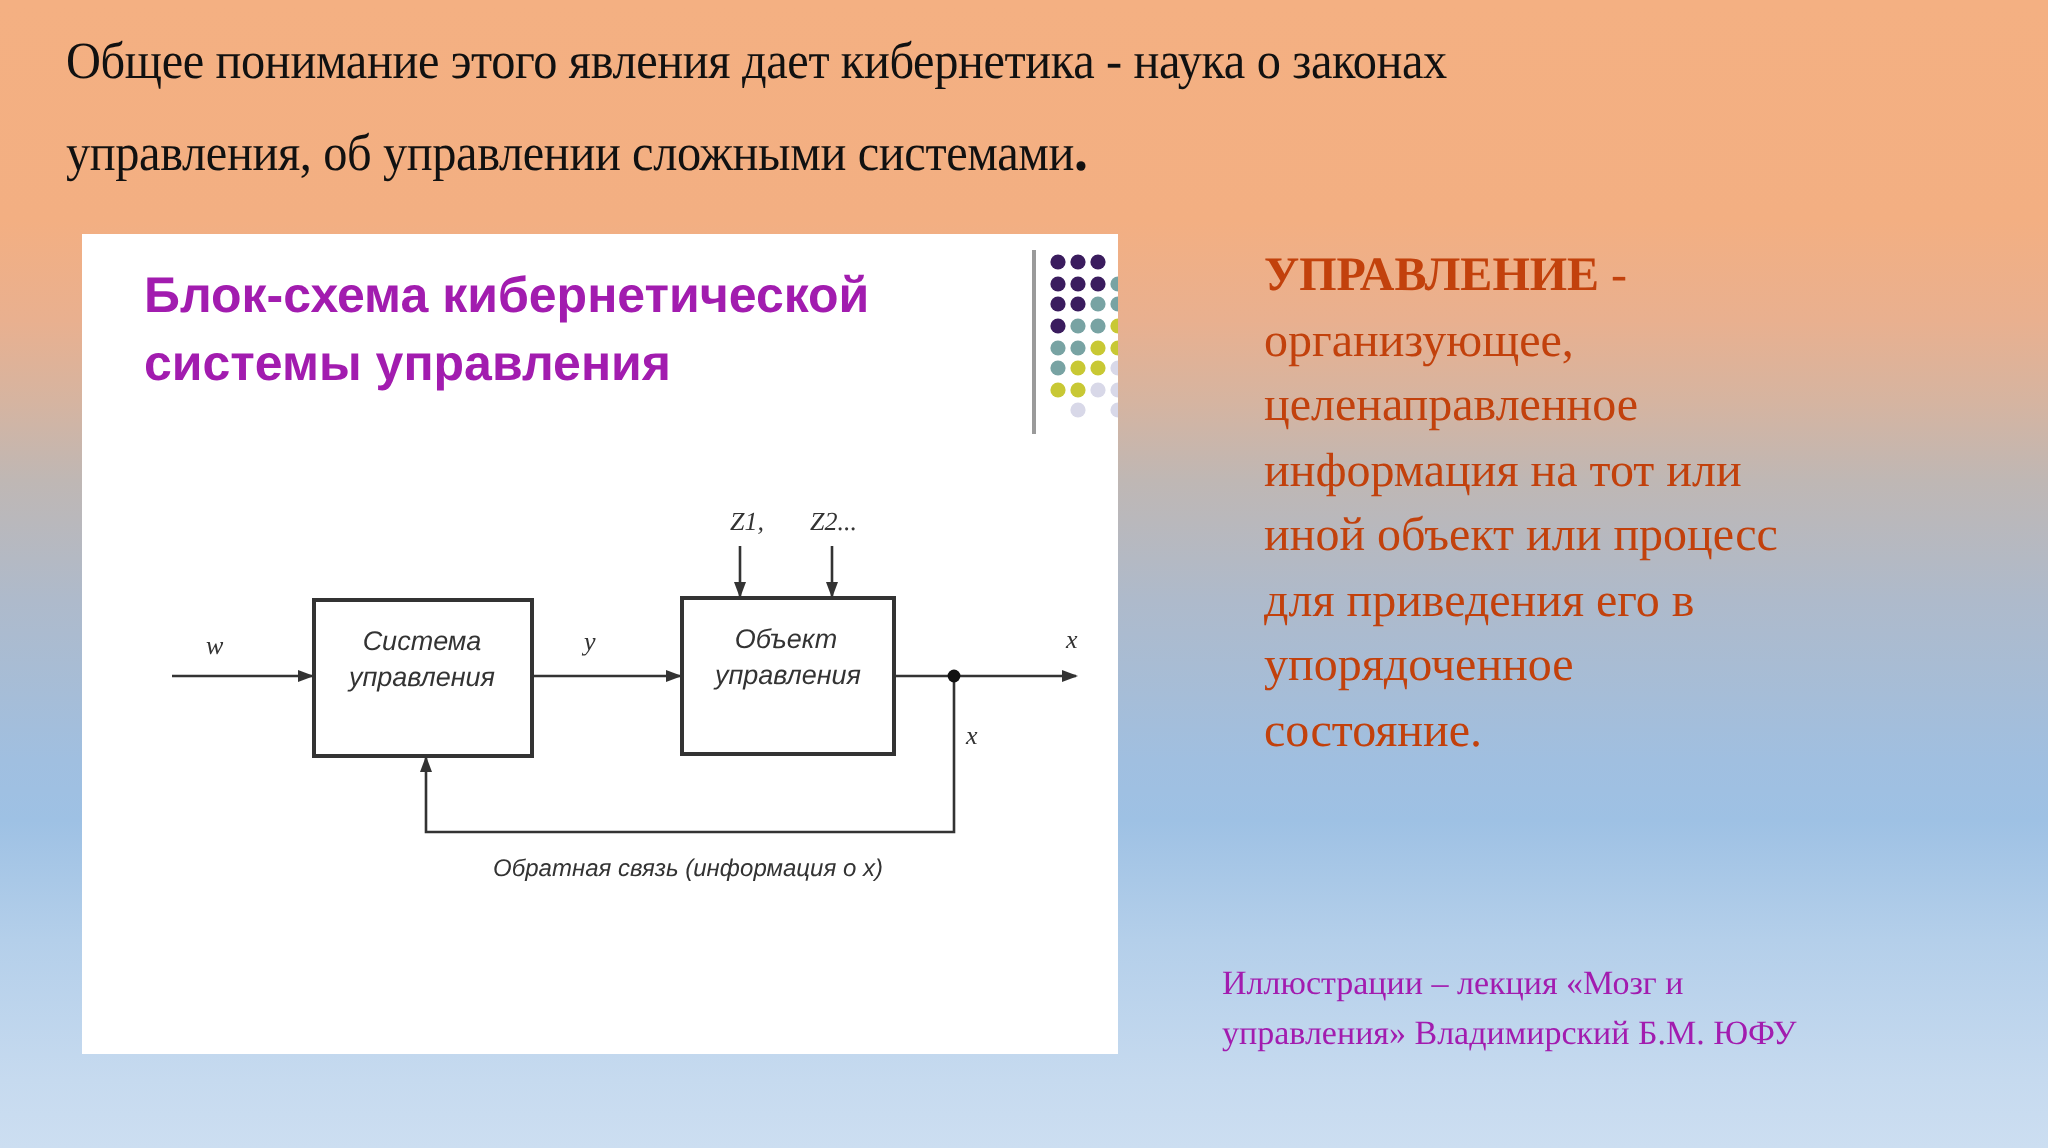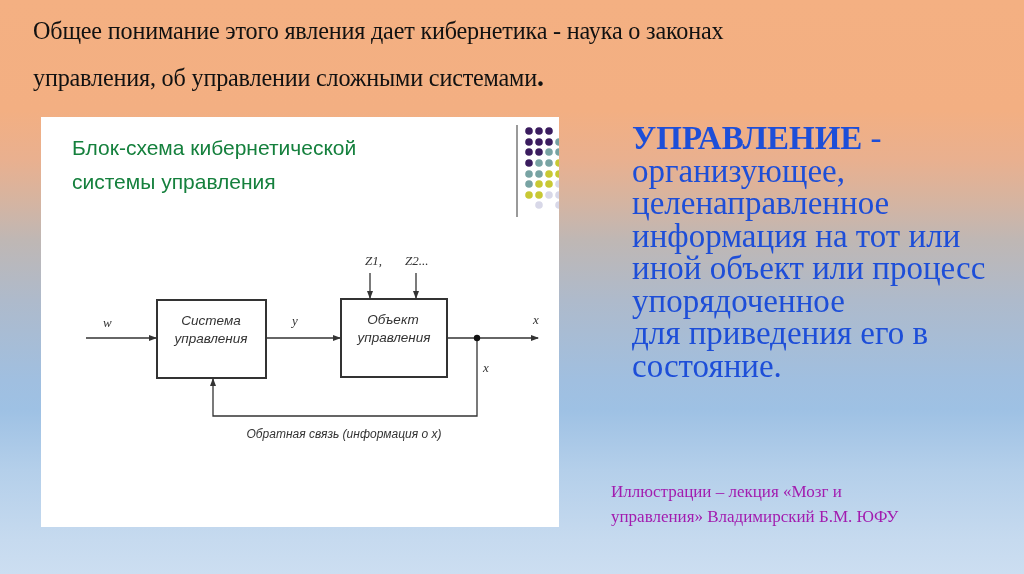--- a/index.html
+++ b/index.html
@@ -19,33 +19,33 @@
     transform: scaleX(0.93); transform-origin: left top;
     letter-spacing: -0.2px;
   }
   .heading .dot { font-weight: bold; font-size: 30px; }
   .figure {
     position: absolute; left: 41px; top: 117px; width: 518px; height: 410px;
     background: #FFFFFF; overflow: hidden;
   }
   .fig-title {
     position: absolute; left: 31px; top: 14px;
-    font-family: "Liberation Sans", sans-serif; font-weight: normal;
-    font-size: 21px; line-height: 34px; color: #15803d;
+    font-family: "Liberation Sans", sans-serif; font-weight: bold;
+    font-size: 25px; line-height: 34px; color: #a21caf;
     white-space: nowrap;
   }
   .fig-divider {
     position: absolute; left: 475px; top: 8px; width: 2px; height: 92px;
     background: #9A9A9A;
   }
   .dots { position: absolute; left: 0; top: 0; width: 518px; height: 120px; }
   .definition {
     position: absolute; left: 632px; top: 122px; width: 380px;
-    font-family: "Liberation Serif", serif; font-size: 33px; line-height: 32.5px;
-    color: #1d4ed8;
+    font-family: "Liberation Serif", serif; font-size: 24px; line-height: 32.5px;
+    color: #c2410c;
   }
   .definition .term { font-weight: bold; }
   .credit {
     position: absolute; left: 611px; top: 479px; width: 400px;
     font-family: "Liberation Serif", serif; font-size: 17px; line-height: 25px;
     color: #a21caf;
   }
   svg text.it { font-family: "Liberation Sans", sans-serif; font-style: italic; }
   svg text.var { font-family: "Liberation Serif", serif; font-style: italic; }
 </style>
@@ -145,21 +145,21 @@
     </g>
   </svg>
 </div>
 
 <div class="definition">
   <div><span class="term">УПРАВЛЕНИЕ</span><span> -</span></div>
   <div>организующее,</div>
   <div>целенаправленное</div>
   <div>информация на тот или</div>
   <div>иной объект или процесс</div>
+  <div>для приведения его в</div>
   <div>упорядоченное</div>
-  <div>для приведения его в</div>
   <div>состояние.</div>
 </div>
 
 <div class="credit">
   <div>Иллюстрации – лекция «Мозг и</div>
   <div>управления» Владимирский Б.М. ЮФУ</div>
 </div>
 
 </body></html>

